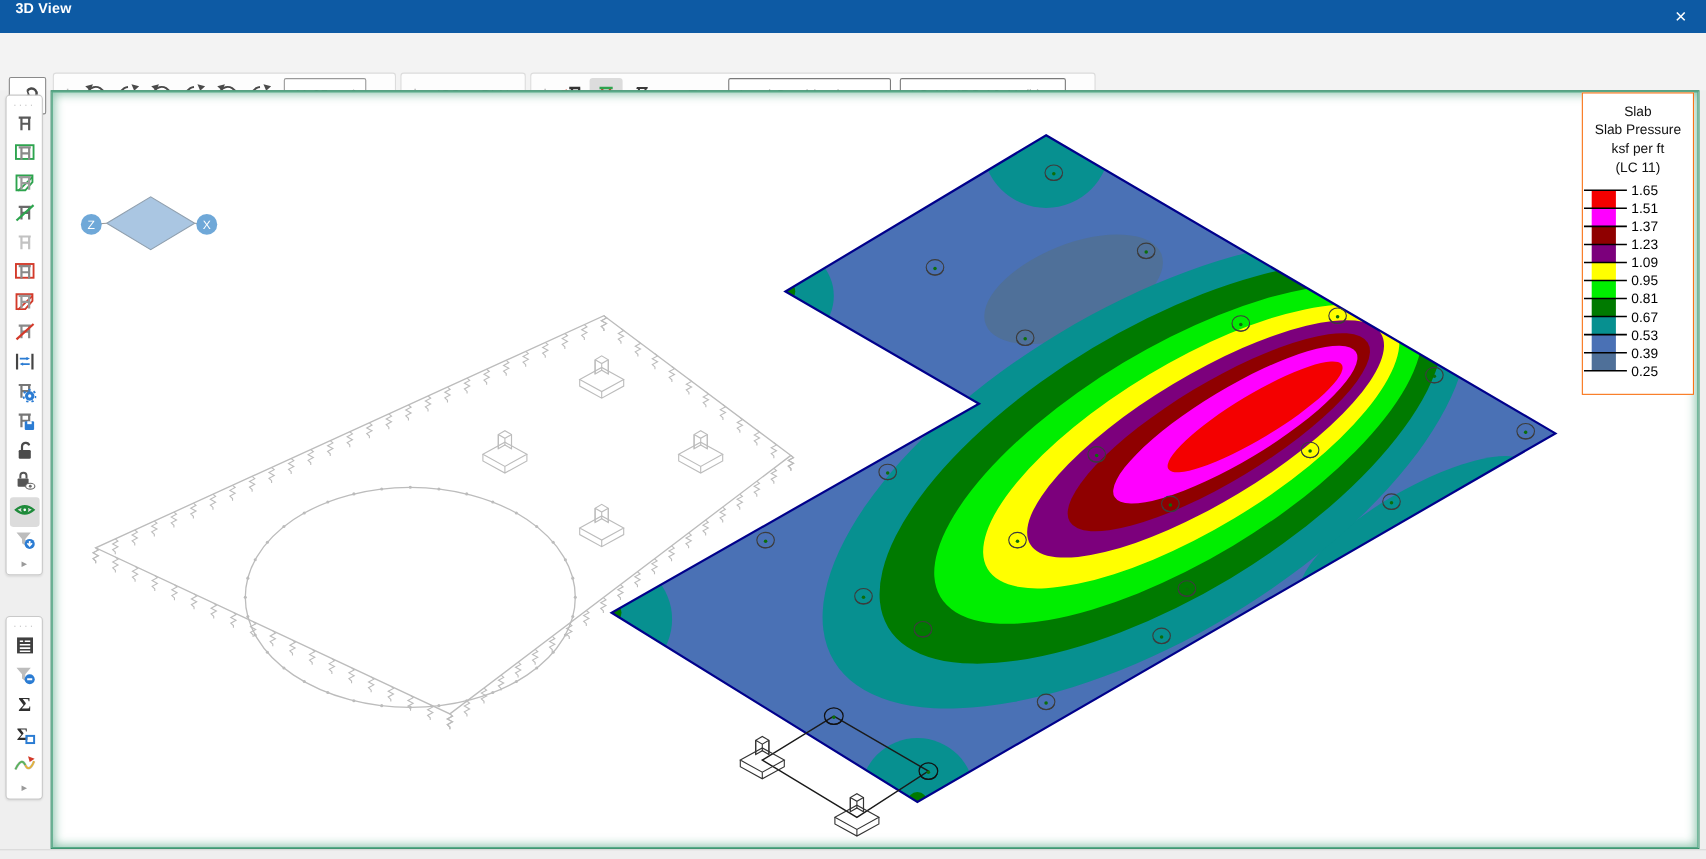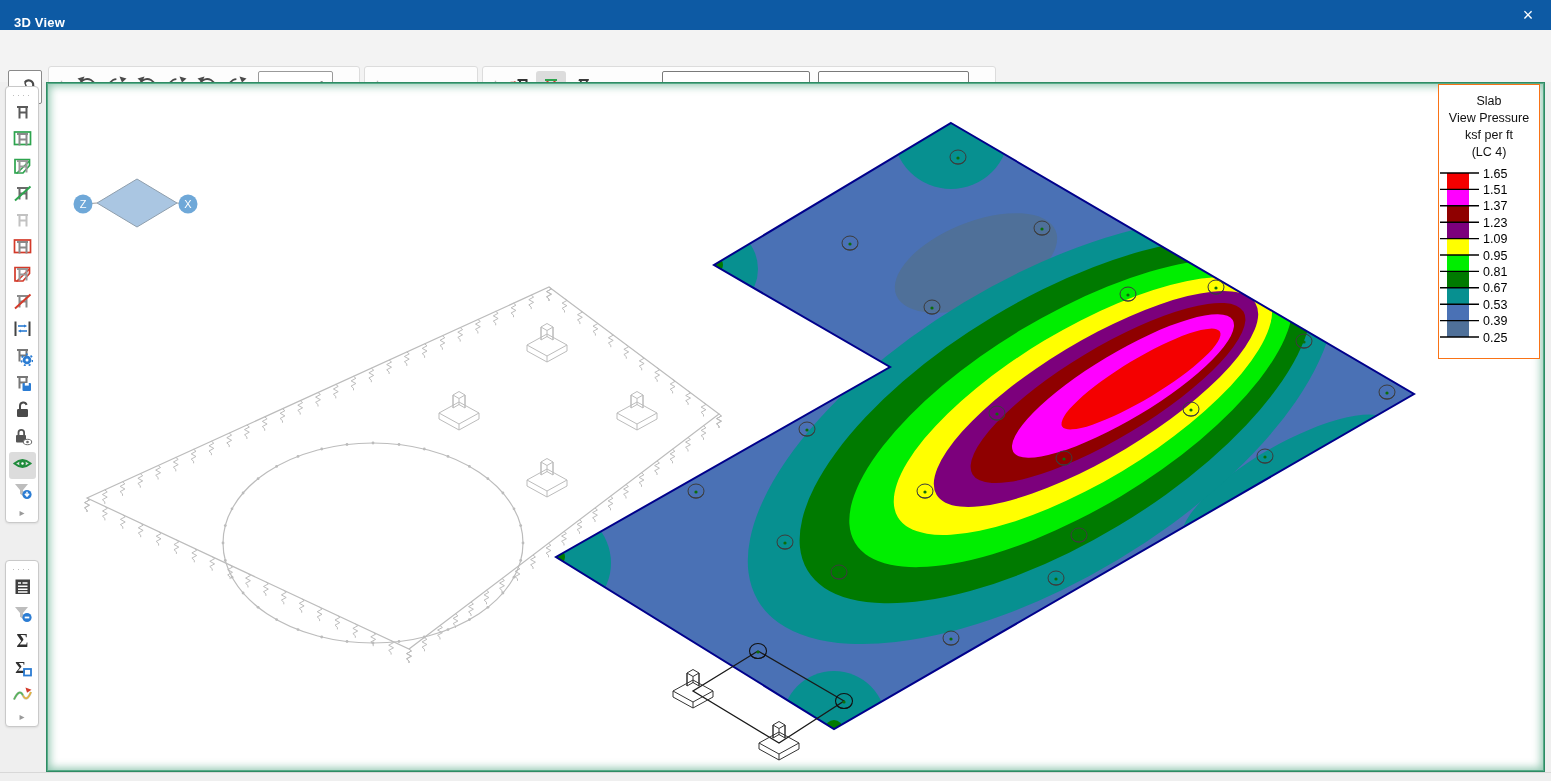--- a/index.html
+++ b/index.html
@@ -1,19 +1,19 @@
 <!DOCTYPE html>
 <html><head>
 <meta charset="utf-8">
 <style>
   * { margin:0; padding:0; box-sizing:border-box; }
   html,body { width:1551px; height:781px; overflow:hidden; background:#efefef;
               font-family:"Liberation Sans", sans-serif; }
   .titlebar { position:absolute; left:0; top:0; width:1551px; height:30px;
-              background:#0d5aa4; color:#fff; display:flex; align-items:flex-end; }
+              background:#0d5aa4; color:#fff; display:flex; align-items:flex-start; }
   .titlebar .title { font-size:13px; font-weight:600; margin-left:14px; letter-spacing:.2px; }
   .titlebar .close { position:absolute; right:6px; top:0; width:34px; height:30px;
               display:flex; align-items:center; justify-content:center; font-size:18px; cursor:pointer; }
   .toolbar { position:absolute; left:0; top:30px; width:1551px; height:52px; background:#f3f3f3; }
   .tb-group { position:absolute; top:36px; height:40px; background:#fdfdfd; border:1px solid #dcdcdc;
               border-radius:3px; display:flex; align-items:center; padding:0 4px; }
   .tb-handle { color:#bdbdbd; font-size:13px; padding:0 4px 2px 2px; user-select:none; }
   .tb-icon { width:30px; height:30px; border:none; background:transparent; display:flex;
              align-items:center; justify-content:center; padding:0; border-radius:3px; }
   .tb-icon.selected { background:#dcdcdc; }
@@ -476,23 +476,23 @@
       </g>
       <g transform="translate(797,618)">
     <ellipse rx="8.5" ry="7.5" fill="none" stroke="#111" stroke-width="1.1"></ellipse>
     <path d="M-8,2.5 a8.5,7.5 0 0 0 16,0" fill="none" stroke="#111" stroke-width="1.1"></path>
     <circle cy="1" r="1.6" fill="#0b6e0b"></circle>
       </g>
     </svg>
   <div class="legend">
     <div id="legend-titles">
         <div class="lt">Slab</div>
-        <div class="lt">View Pressure</div>
+        <div class="lt">Slab Pressure</div>
         <div class="lt">ksf per ft</div>
-        <div class="lt">(LC 4)</div>
+        <div class="lt">(LC 11)</div>
       </div>
     <svg id="legend-scale" width="100" height="184" viewBox="0 0 100 184">
         <rect x="8" y="6" width="22" height="16.4" fill="#f40000"></rect>
         <rect x="8" y="22.4" width="22" height="16.4" fill="#ff00ff"></rect>
         <rect x="8" y="38.8" width="22" height="16.4" fill="#8f0000"></rect>
         <rect x="8" y="55.199999999999996" width="22" height="16.4" fill="#7c007c"></rect>
         <rect x="8" y="71.6" width="22" height="16.4" fill="#ffff00"></rect>
         <rect x="8" y="88" width="22" height="16.4" fill="#00ee00"></rect>
         <rect x="8" y="104.39999999999999" width="22" height="16.4" fill="#007a00"></rect>
         <rect x="8" y="120.79999999999998" width="22" height="16.4" fill="#079090"></rect>

